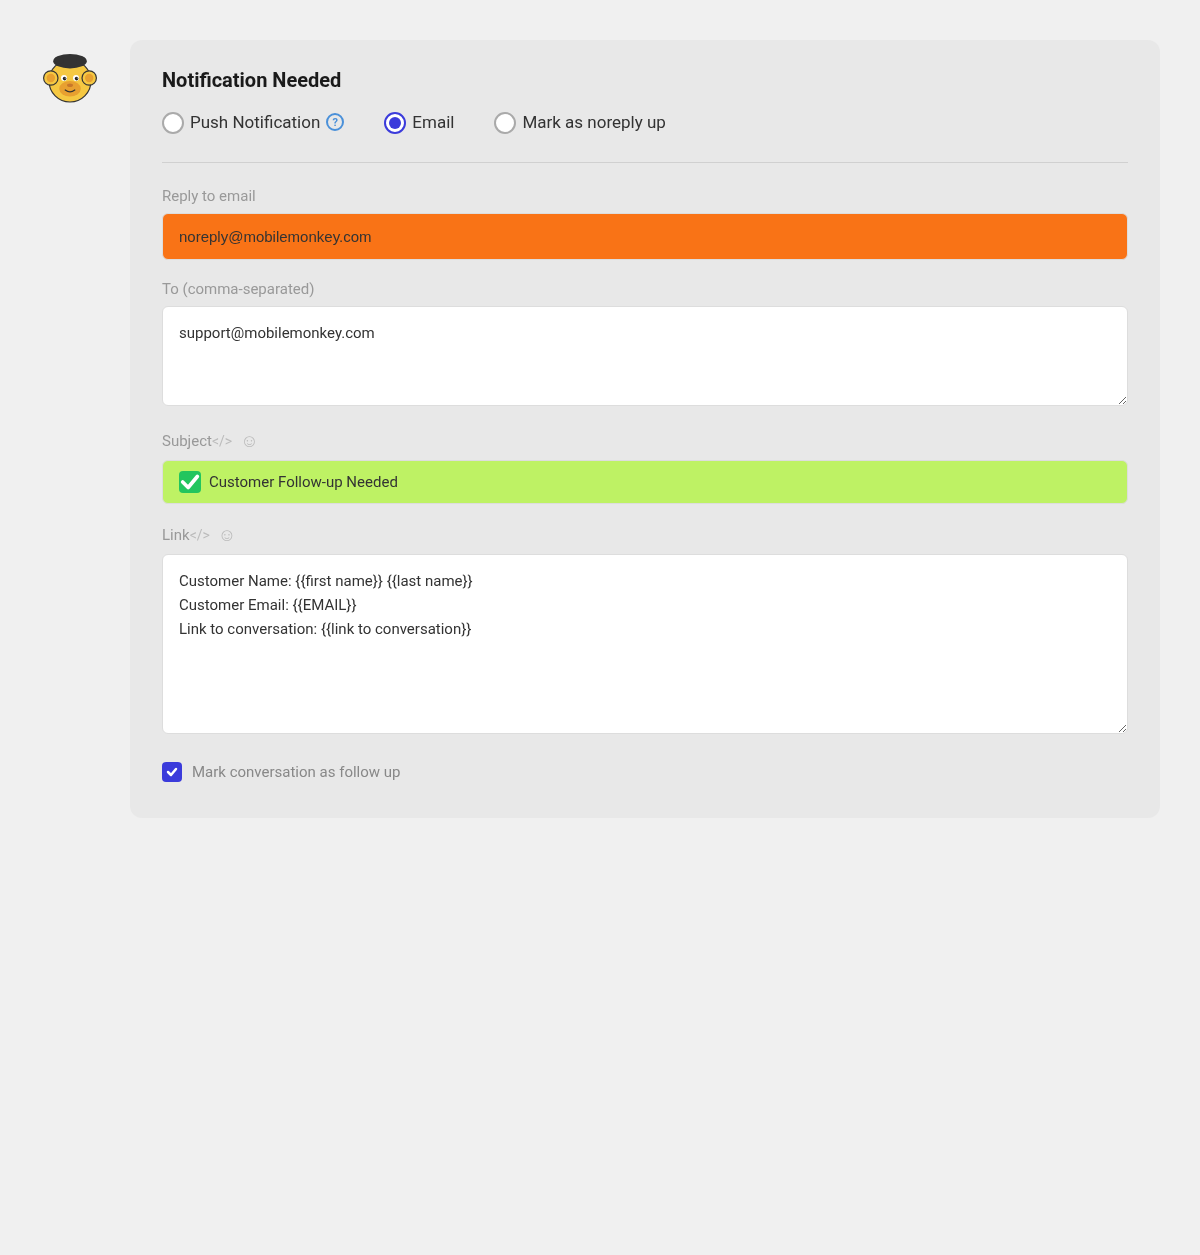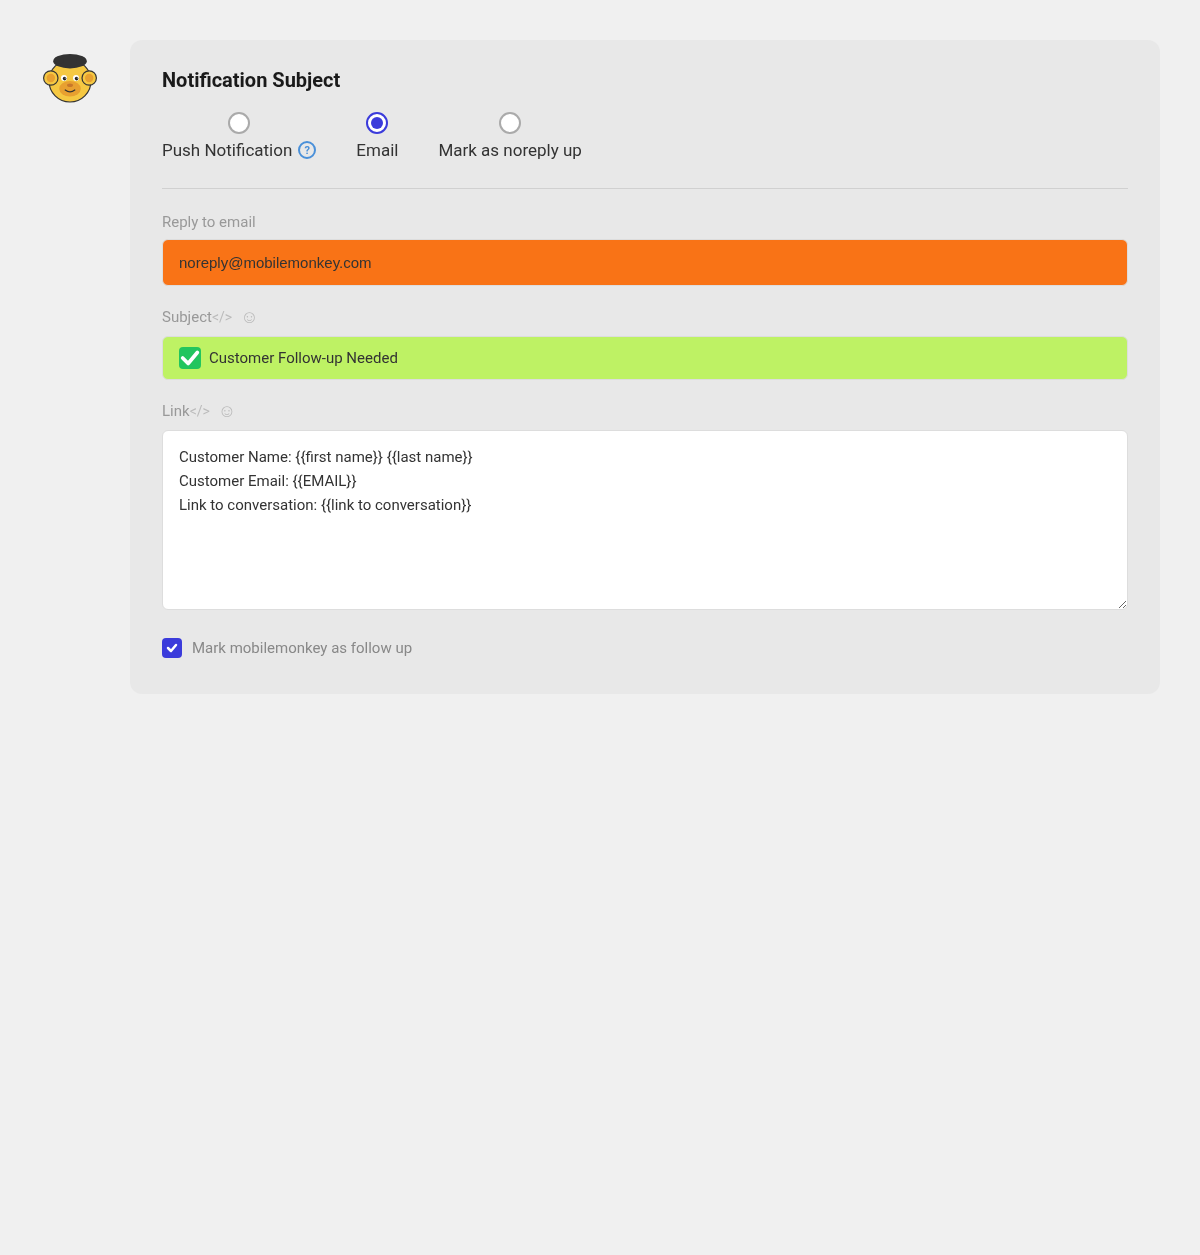--- a/index.html
+++ b/index.html
@@ -53,22 +53,22 @@
 
     .notification-methods {
       display: flex;
       align-items: flex-start;
       gap: 40px;
       margin-bottom: 28px;
     }
 
     .method-option {
       display: flex;
-      flex-direction: column;
-      align-items: center;
+      flex-direction: row;
+      align-items: flex-start;
       gap: 6px;
       cursor: pointer;
     }
 
     .method-radio-row {
       display: flex;
       align-items: center;
       gap: 4px;
     }
 
@@ -270,21 +270,21 @@
       <circle cx="42" cy="50" r="1" fill="white"></circle>
       <circle cx="62" cy="50" r="1" fill="white"></circle>
 
       <ellipse cx="50" cy="62" rx="5" ry="3" fill="#c8782a"></ellipse>
 
       <path d="M 42 70 Q 50 76 58 70" stroke="#333" stroke-width="2" fill="none" stroke-linecap="round"></path>
     </svg>
   </div>
 
   <div class="card">
-    <div class="card-title">Notification Subject</div>
+    <div class="card-title">Notification Needed</div>
 
     <div class="notification-methods">
 
       <div class="method-option">
         <div class="method-radio-row">
           <div class="radio-circle"></div>
         </div>
         <div style="display:flex;align-items:center;gap:4px;">
           <span class="method-label">Push Notification</span>
           <span class="help-icon">?</span>
@@ -308,20 +308,26 @@
 
     <div class="divider"></div>
 
     <div class="form-section">
       <div class="field-label">
         <span class="field-label-text">Reply to email</span>
       </div>
       <input class="input-field" type="text" value="noreply@mobilemonkey.com" style="">
     </div>
 
+    <div class="form-section">
+      <div class="field-label">
+        <span class="field-label-text">To (comma-separated)</span>
+      </div>
+      <textarea class="textarea-field" style="min-height: 100px;">support@mobilemonkey.com</textarea>
+    </div>
 
     <div class="form-section">
       <div class="field-label">
         <span class="field-label-text">Subject</span>
         <div class="field-icons">
           <span class="code-icon">&lt;/&gt;</span>
           <span class="emoji-icon">☺</span>
         </div>
       </div>
       <div class="subject-field-row">
@@ -346,16 +352,16 @@
 Customer Email: {{EMAIL}}
 Link to conversation: {{link to conversation}}</textarea>
     </div>
 
     <div class="footer-checkbox-row">
       <div class="blue-checkbox">
         <svg viewBox="0 0 12 12" fill="none" xmlns="http://www.w3.org/2000/svg">
           <path d="M2 6L5 9L10 3" stroke="white" stroke-width="2.5" stroke-linecap="round" stroke-linejoin="round"></path>
         </svg>
       </div>
-      <span class="checkbox-label">Mark mobilemonkey as follow up</span>
+      <span class="checkbox-label">Mark conversation as follow up</span>
     </div>
   </div>
 </div>
 
 </body></html>

